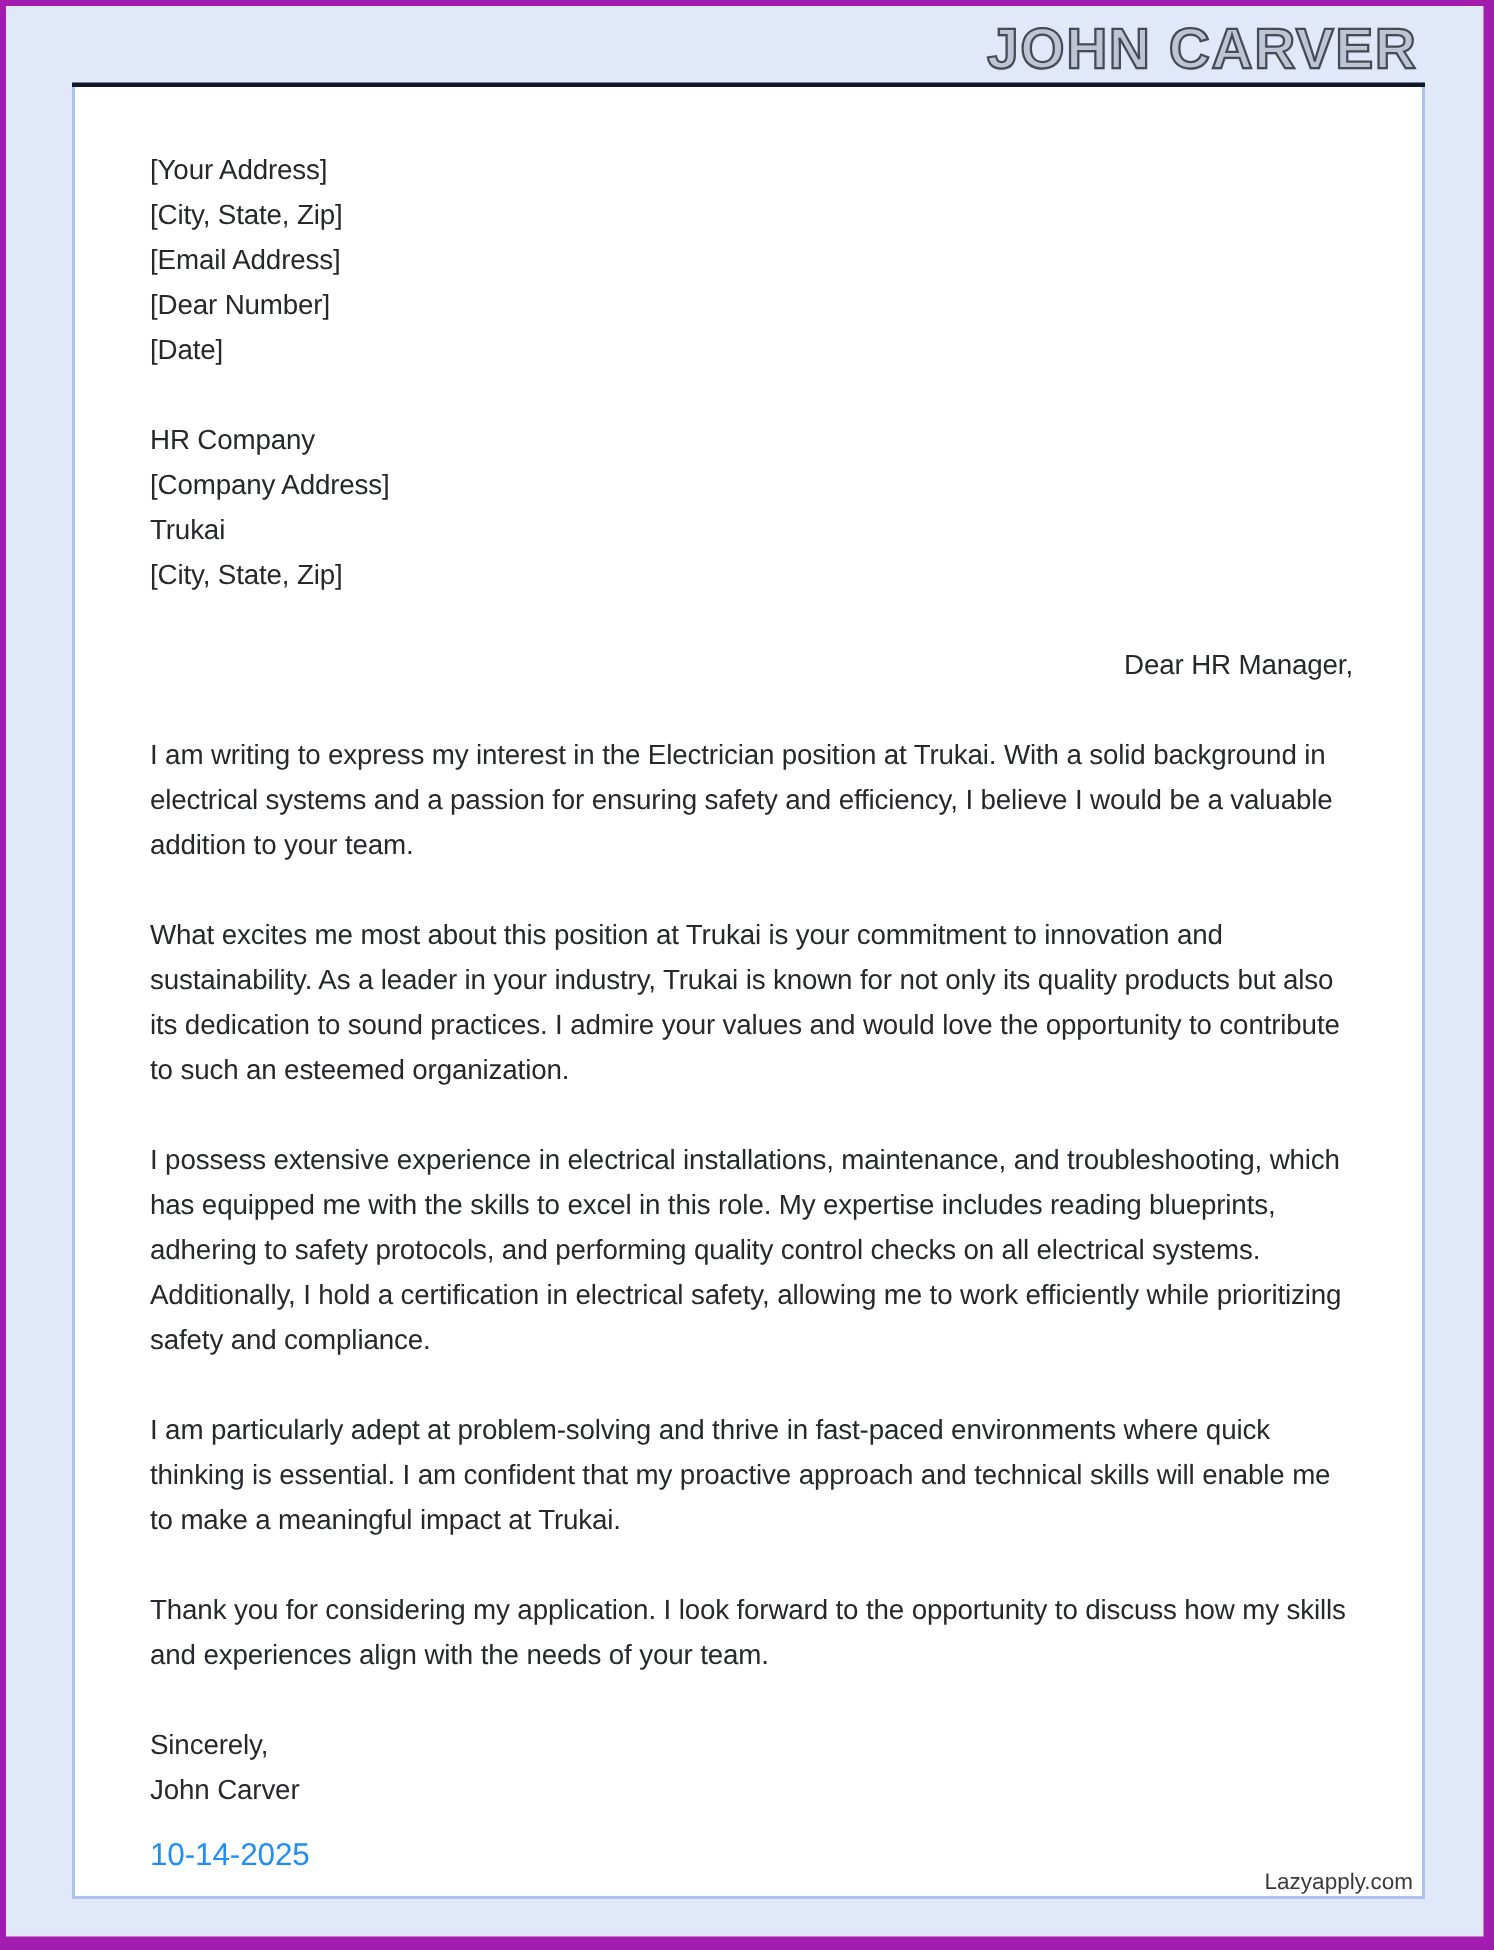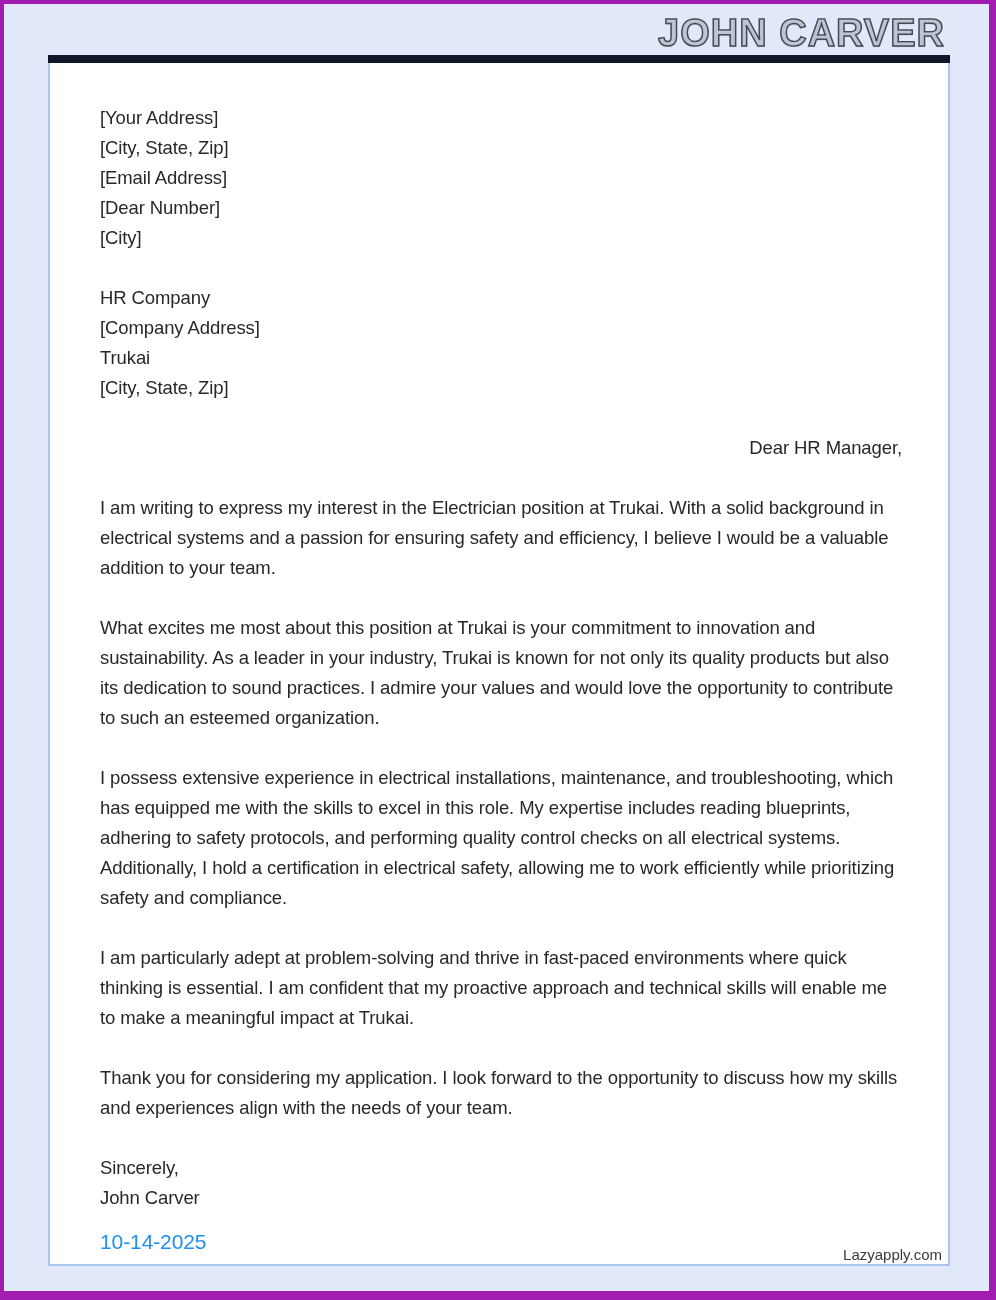--- a/index.html
+++ b/index.html
@@ -29,21 +29,21 @@
     color: rgba(225,232,249,0.15);
     -webkit-text-stroke: 1.5px #454b52;
     text-shadow: 0 1px 1px rgba(60,65,75,0.25);
     white-space: nowrap;
   }
   .letter {
     position: absolute;
     left: 44px; top: 51px;
     width: 902px; height: 1211px;
     box-sizing: border-box;
-    border-top: 8px solid #0f172a;
+    border-top: 3px solid #0f172a;
   }
   .letter-inner {
     position: relative;
     width: 100%; height: 100%;
     box-sizing: border-box;
     background: #ffffff;
     border: 2px solid #abc3ef;
     border-top: none;
   }
   .content {
@@ -83,21 +83,21 @@
     <div class="letter">
       <div class="letter-inner">
 
         <div class="content">
 
           <div class="block">
             <div>[Your Address]</div>
             <div>[City, State, Zip]</div>
             <div>[Email Address]</div>
             <div>[Dear Number]</div>
-            <div>[City]</div>
+            <div>[Date]</div>
           </div>
 
           <div class="block">
             <div>HR Company</div>
             <div>[Company Address]</div>
             <div>Trukai</div>
             <div>[City, State, Zip]</div>
           </div>
 
           <p class="salutation">Dear HR Manager,</p>

